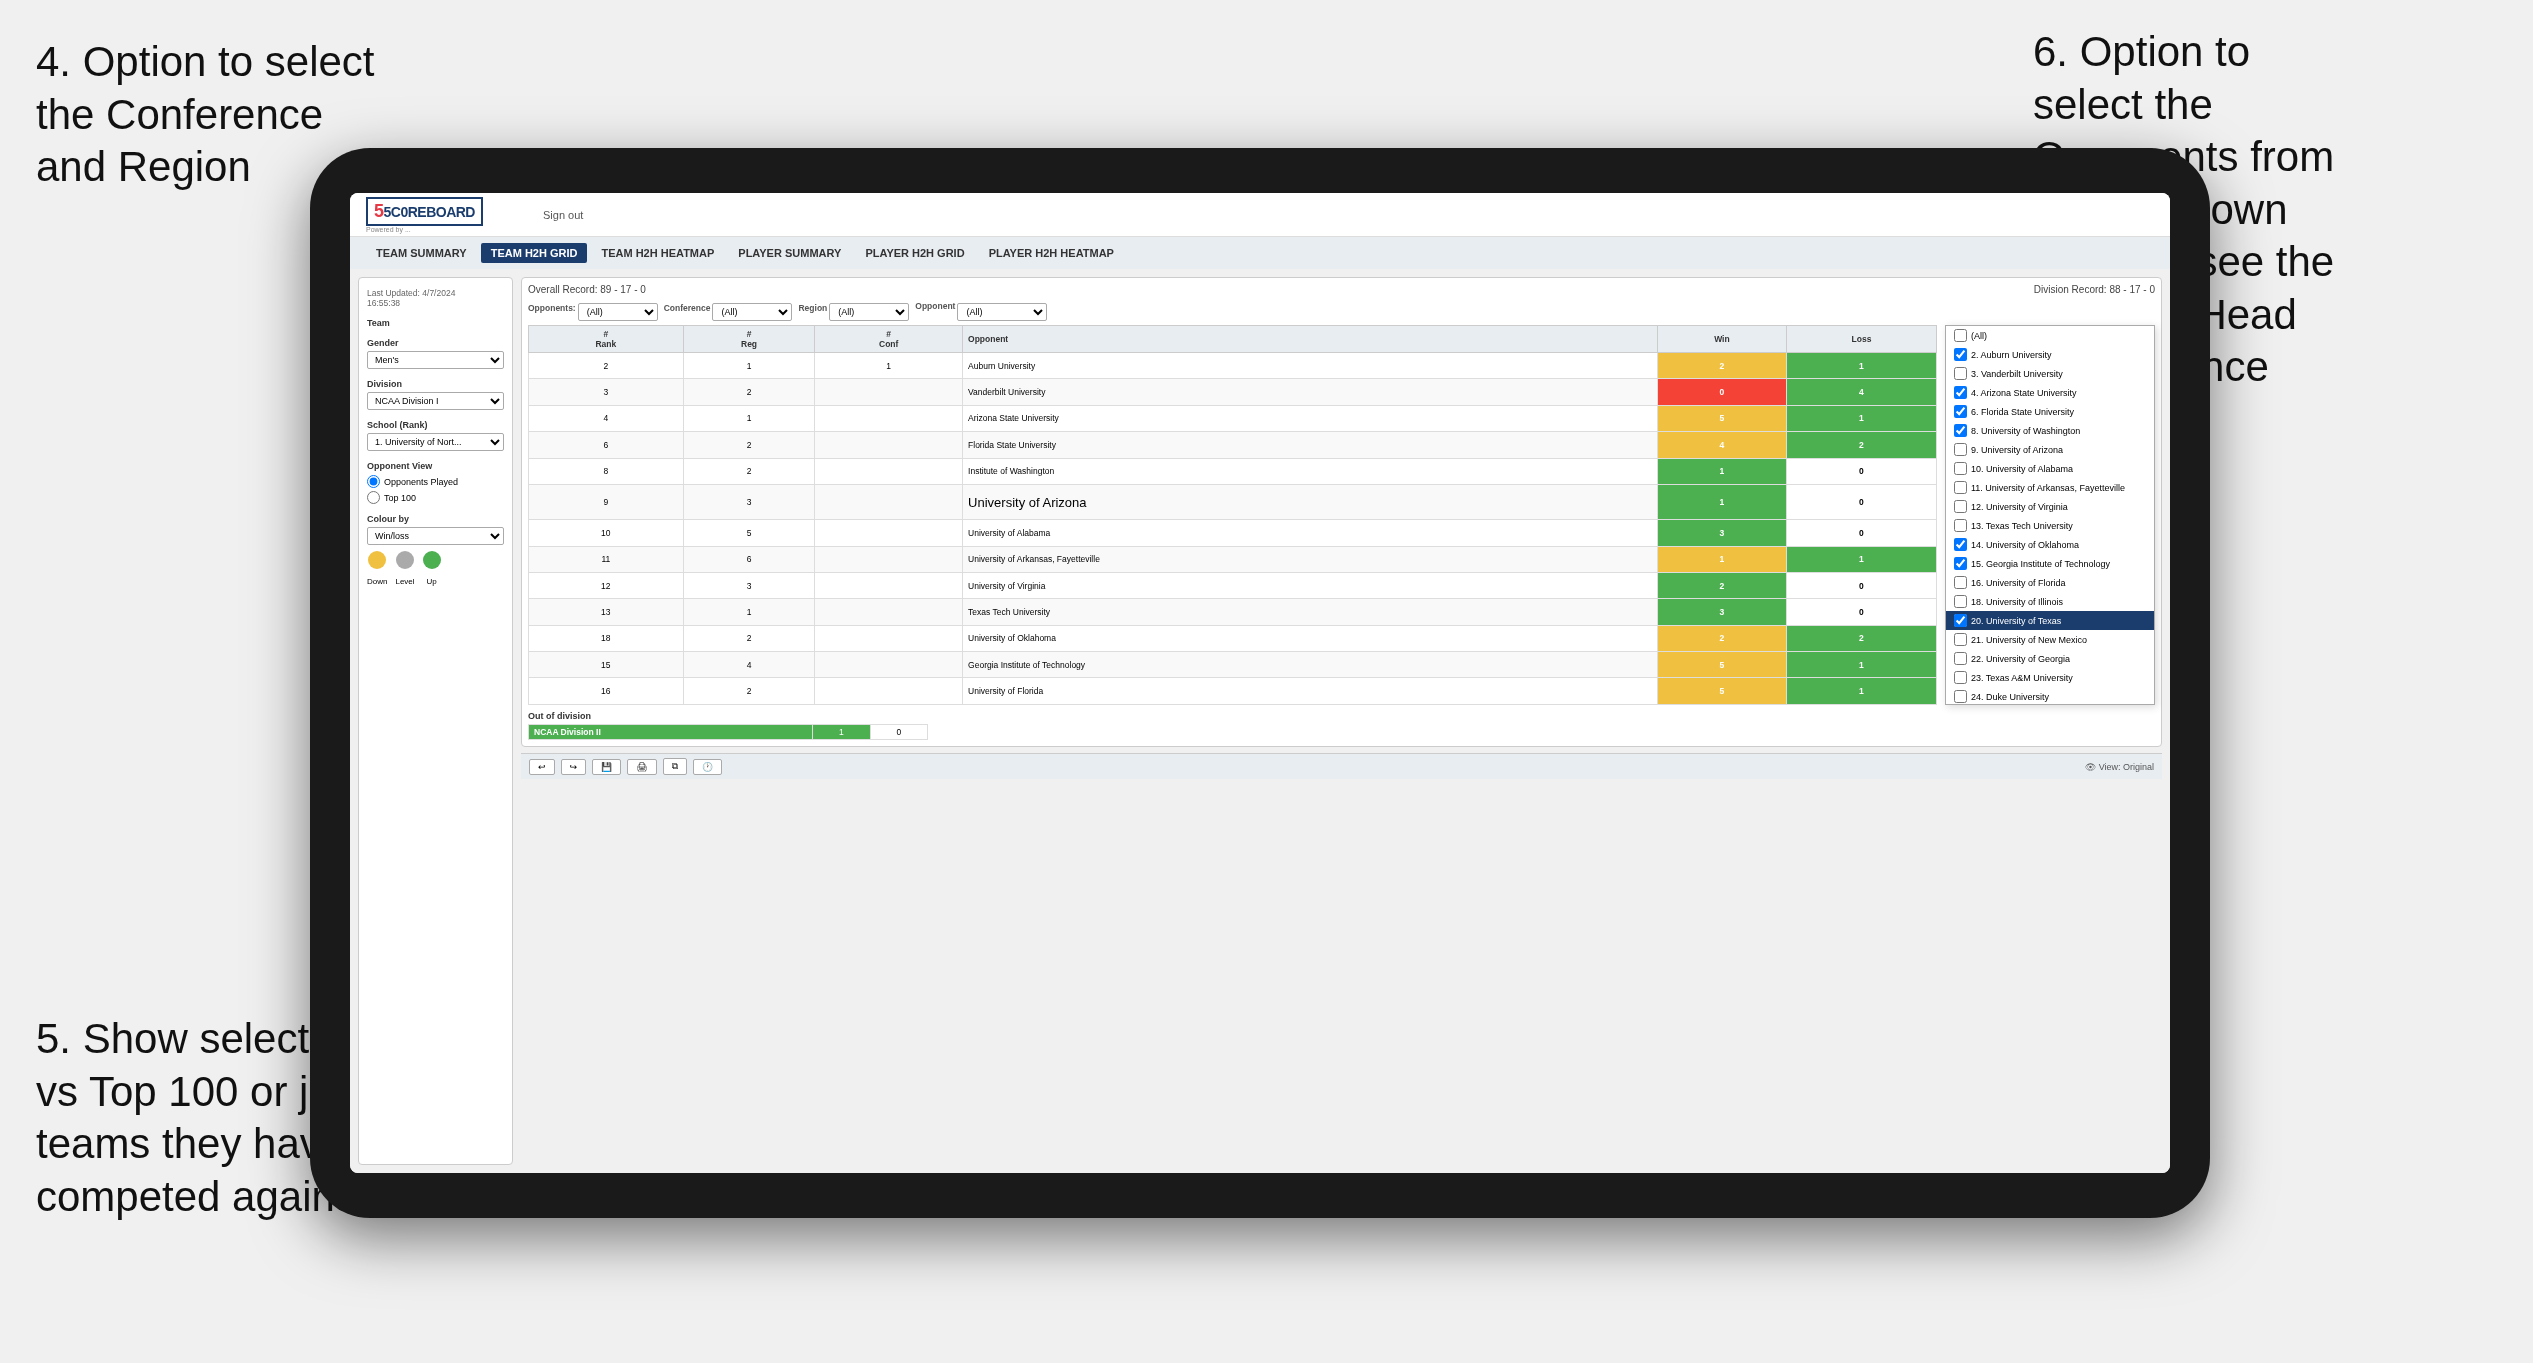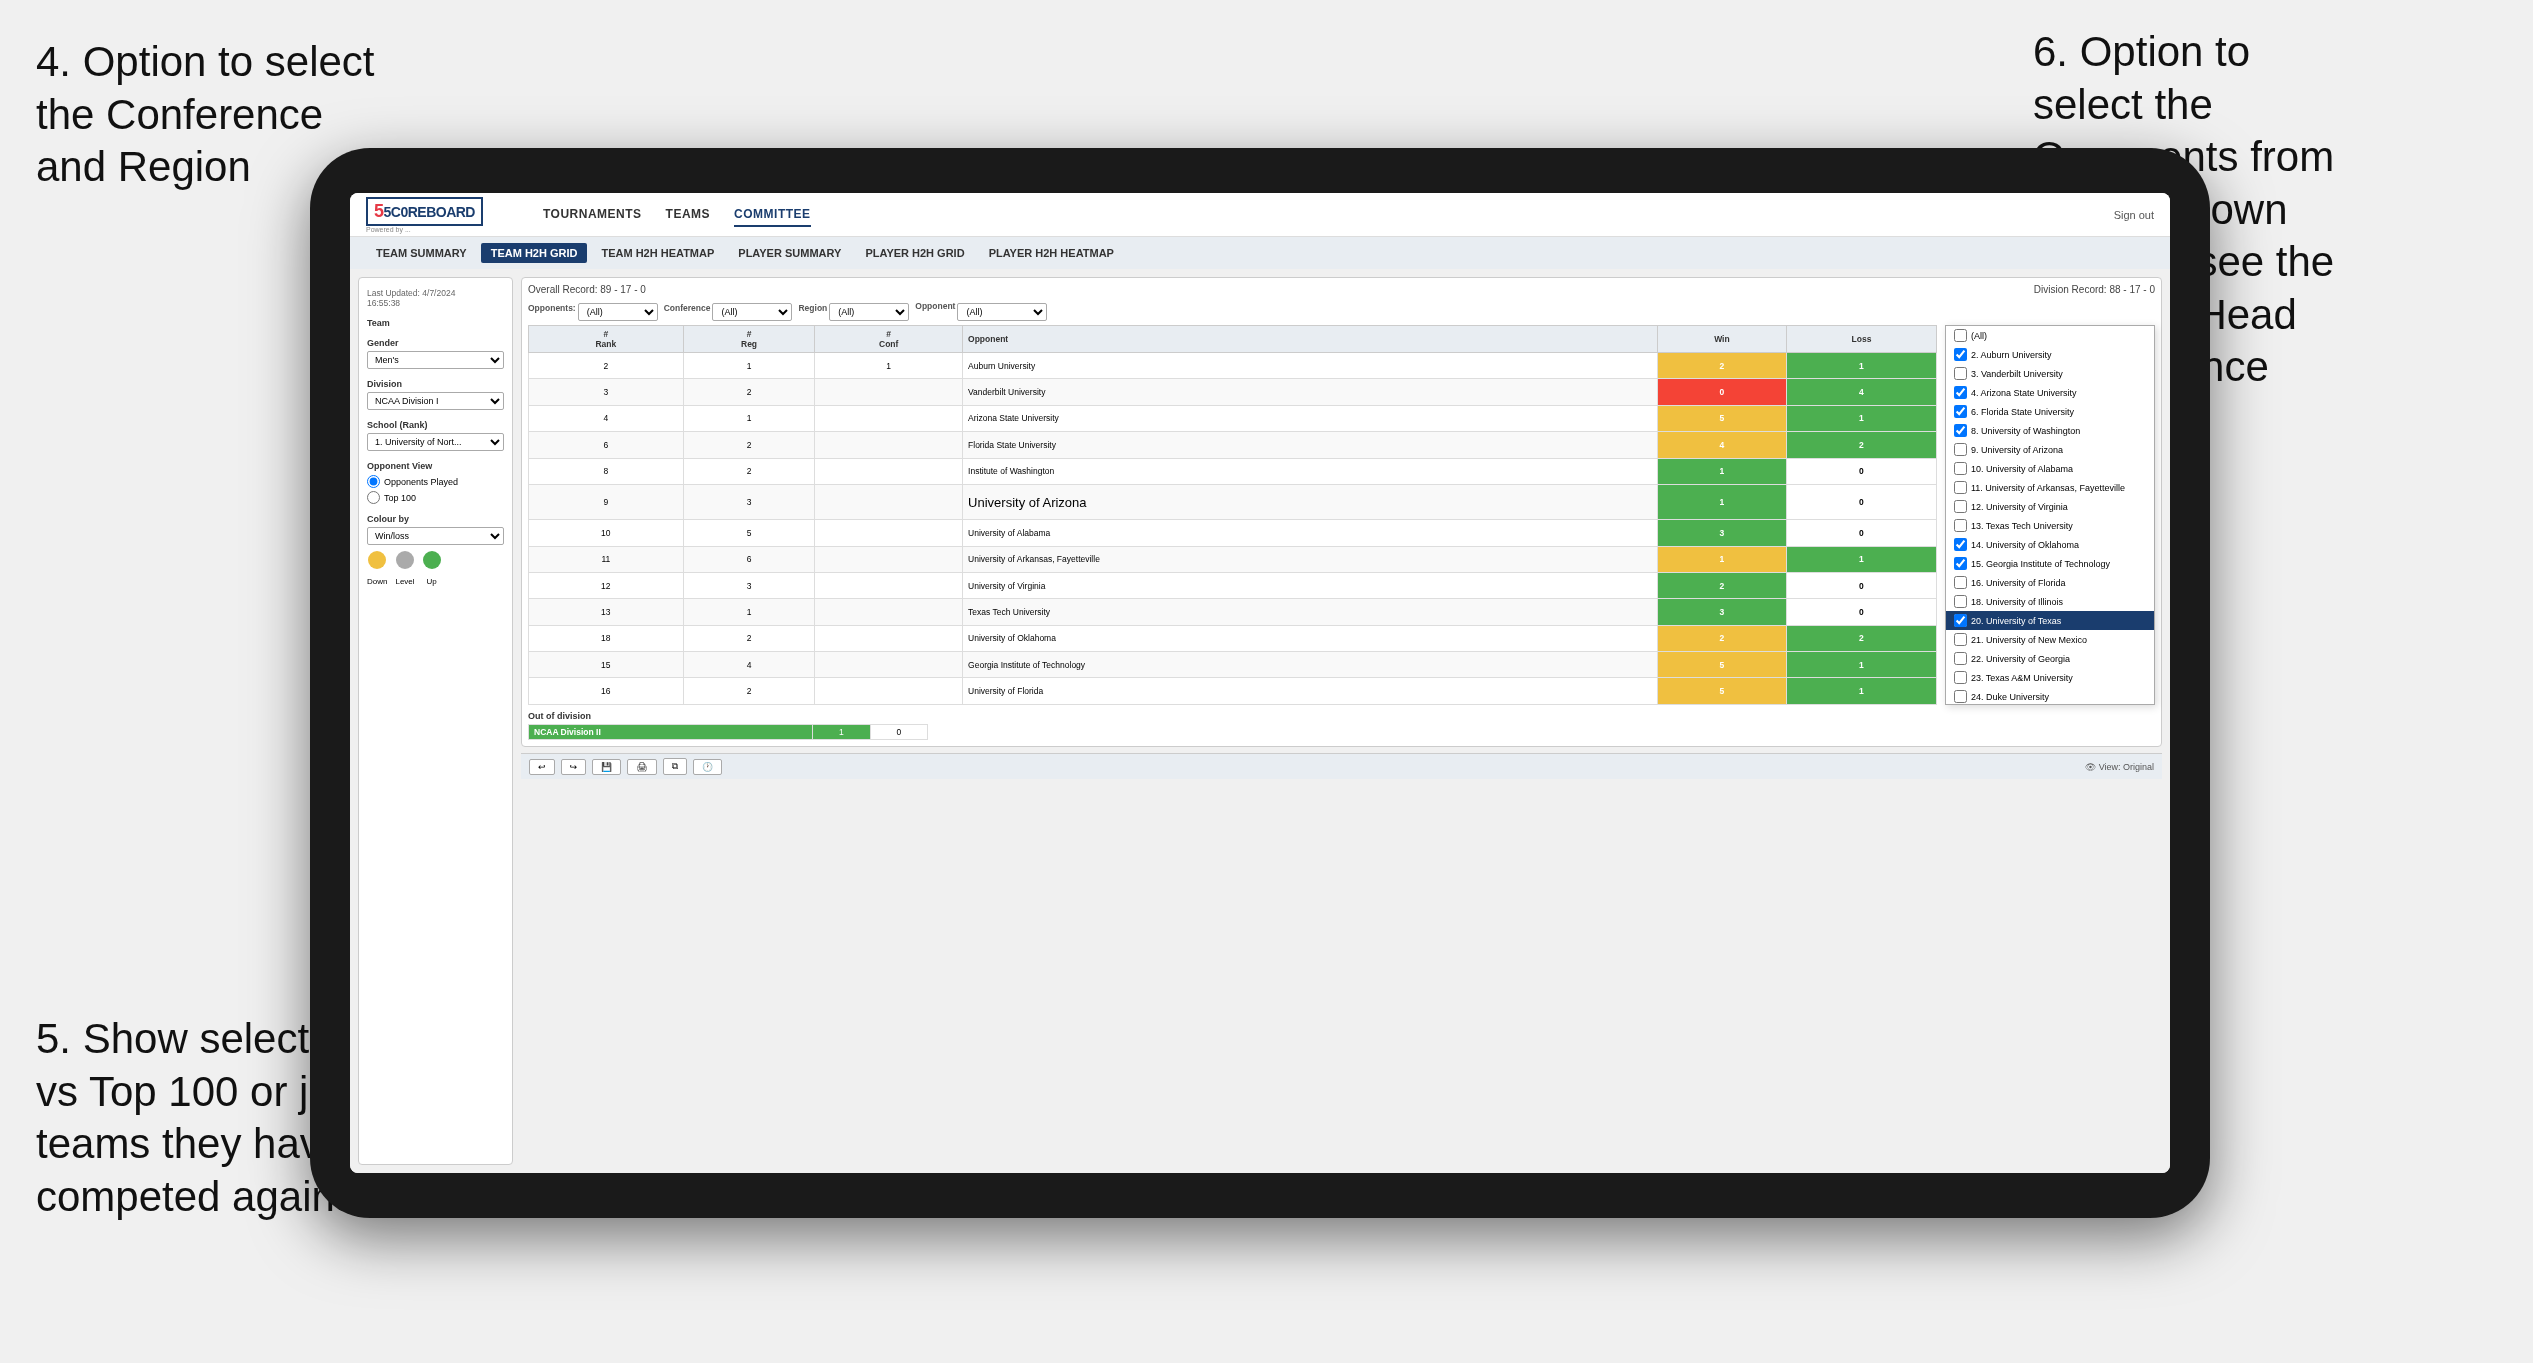--- a/index.html
+++ b/index.html
@@ -433,25 +433,20 @@
 
   <div class="tablet">
     <div class="tablet-screen">
 
       <div class="app-navbar">
         <div style="display:flex;flex-direction:column;margin-right:30px;">
           <div class="app-logo">
             <span style="color:#e63946;">5</span><span style="font-size:14px; font-weight:900; color:#1a3d6e;">5C0REBOARD</span>
           </div>
           <div style="font-size:7px;color:#888;">Powered by ...</div>
-        </div>
-        <div class="nav-links">
-          <span class="nav-link">TOURNAMENTS</span>
-          <span class="nav-link">TEAMS</span>
-          <span class="nav-link active">COMMITTEE</span>
         </div>
         <span class="nav-signout">Sign out</span>
       </div>
 
       <div class="sub-navbar">
         <span class="sub-nav-link">TEAM SUMMARY</span>
         <span class="sub-nav-link active">TEAM H2H GRID</span>
         <span class="sub-nav-link">TEAM H2H HEATMAP</span>
         <span class="sub-nav-link">PLAYER SUMMARY</span>
         <span class="sub-nav-link">PLAYER H2H GRID</span>

